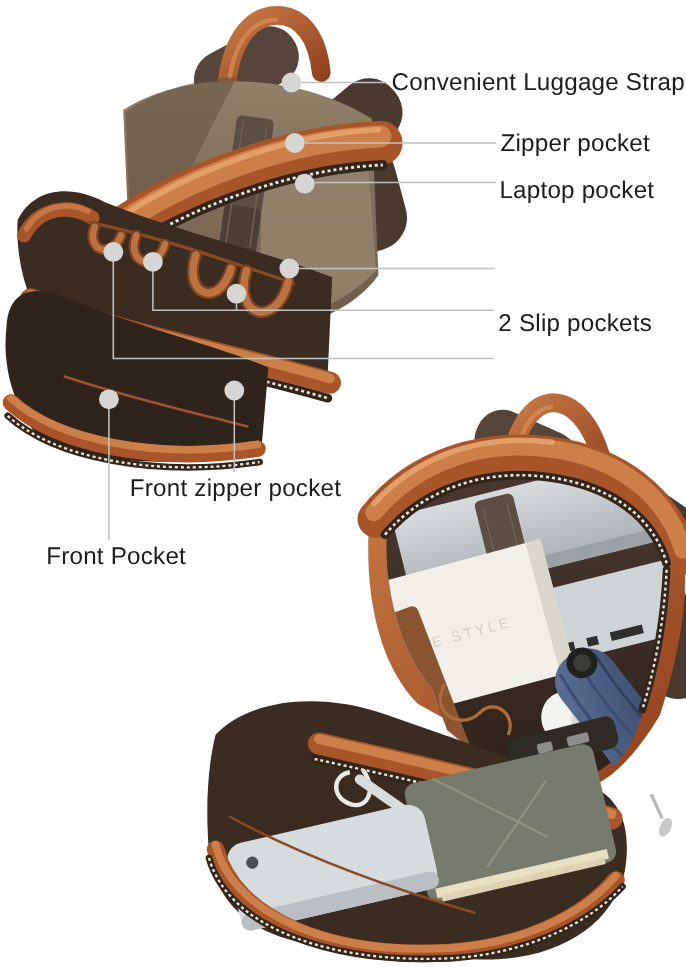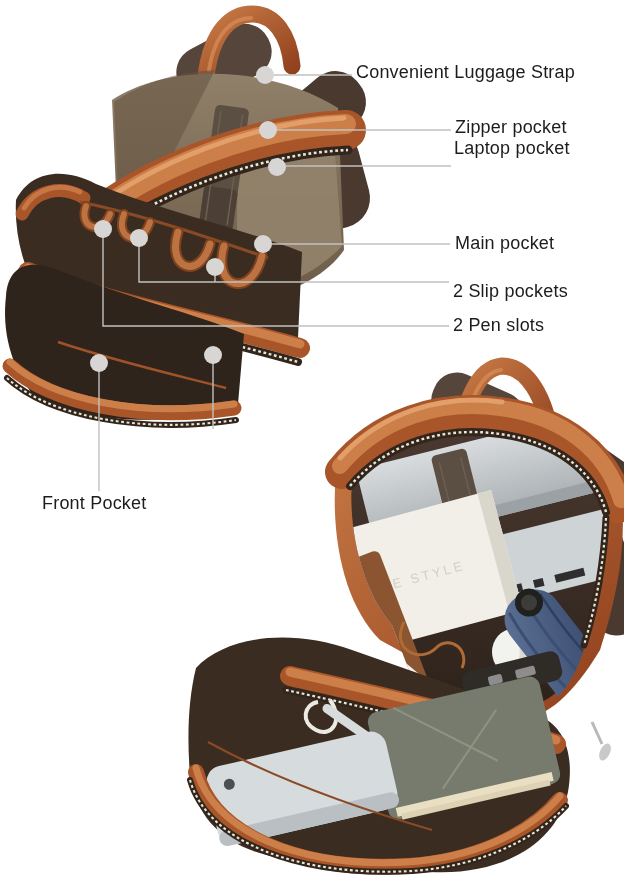--- a/index.html
+++ b/index.html
@@ -2,21 +2,21 @@
 <html style="--background: #ffffff; --label-text: #1c1c1c; --callout-line: #c2c1bf; --callout-dot: #d7d6d4; --leather: #a8552a; --leather-highlight: #cd7f4a; --leather-gloss: #e7a770; --leather-dark: #6f3315; --lining: #3a2c21; --lining-deep: #2f241b; --interior-khaki: #7e6d57; --laptop-sleeve: #94836c; --strap-webbing: #55453a; --strap-webbing-dark: #49392e; --velcro: #5b4e42; --zipper-teeth: #ece4d4; --zipper-tape: #32261c; --laptop-silver: #c6cacd; --laptop-silver-2: #ced3d6; --book-white: #f1efe8; --book-text: #d3d0c4; --notebook-brown: #8a5530; --notebook-pages: #e9dfc2; --notebook-gray: #767b6d; --umbrella-navy: #51658c; --umbrella-navy-dark: #3c4e73; --cup-white: #f2f2ee; --phone-silver: #d6dbdd; --powerbank-dark: #2f2b27; --cord-orange: #b06a34;"><head>
 <meta charset="utf-8">
 <style>
   html,body{margin:0;padding:0;background:#fff;}
   .canvas{
     position:relative;width:624px;height:879px;background:var(--background,#fff);
     font-family:"Liberation Sans",sans-serif;overflow:hidden;
   }
   .canvas svg{position:absolute;left:0;top:0;width:624px;height:879px;}
   .callout-label{
-    position:absolute;font-size:18px;line-height:1.1;color:var(--label-text,#1c1c1c);
+    position:absolute;font-size:22px;line-height:1.1;color:var(--label-text,#1c1c1c);
     white-space:nowrap;letter-spacing:0.2px;
   }
   
   .f-strap{fill:var(--strap-webbing)} .f-strap2{fill:var(--strap-webbing-dark)}
   .f-lining{fill:var(--lining)} .f-lining2{fill:var(--lining-deep)}
   .f-velcro{fill:var(--velcro)}
   .st-leather{stroke:var(--leather)} .st-lh{stroke:var(--leather-highlight)} .st-gloss{stroke:var(--leather-gloss)}
   .st-tape{stroke:var(--zipper-tape)} .st-teeth{stroke:var(--zipper-teeth)}
   .rnd{stroke-linecap:round;fill:none}
   .teeth{stroke-dasharray:2.8 2.6;fill:none;stroke-linecap:butt}
@@ -249,18 +249,17 @@
       <circle class="dot" cx="139" cy="238" r="9"></circle>
       <circle class="dot" cx="215" cy="267" r="9"></circle>
       <circle class="dot" cx="103" cy="229" r="9"></circle>
       <circle class="dot" cx="213" cy="355" r="9"></circle>
       <circle class="dot" cx="99" cy="363" r="9"></circle>
     </g>
   </svg>
 
   <div class="callout-label" style="left:356px;top:63px">Convenient Luggage Strap</div>
   <div class="callout-label" style="left:455px;top:118px">Zipper pocket</div>
-  <div class="callout-label" style="left:454px;top:139px">Laptop pocket</div>
-  <div class="callout-label" style="left:455px;top:234px">Main pocket</div>
+  <div class="callout-label" style="left:454px;top:161px">Laptop pocket</div>
   <div class="callout-label" style="left:453px;top:282px">2 Slip pockets</div>
-  <div class="callout-label" style="left:453px;top:316px">2 Pen slots</div>
+  <div class="callout-label" style="left:118px;top:432px">Front zipper pocket</div>
   <div class="callout-label" style="left:42px;top:494px">Front Pocket</div>
 </div>
 
 </body></html>

